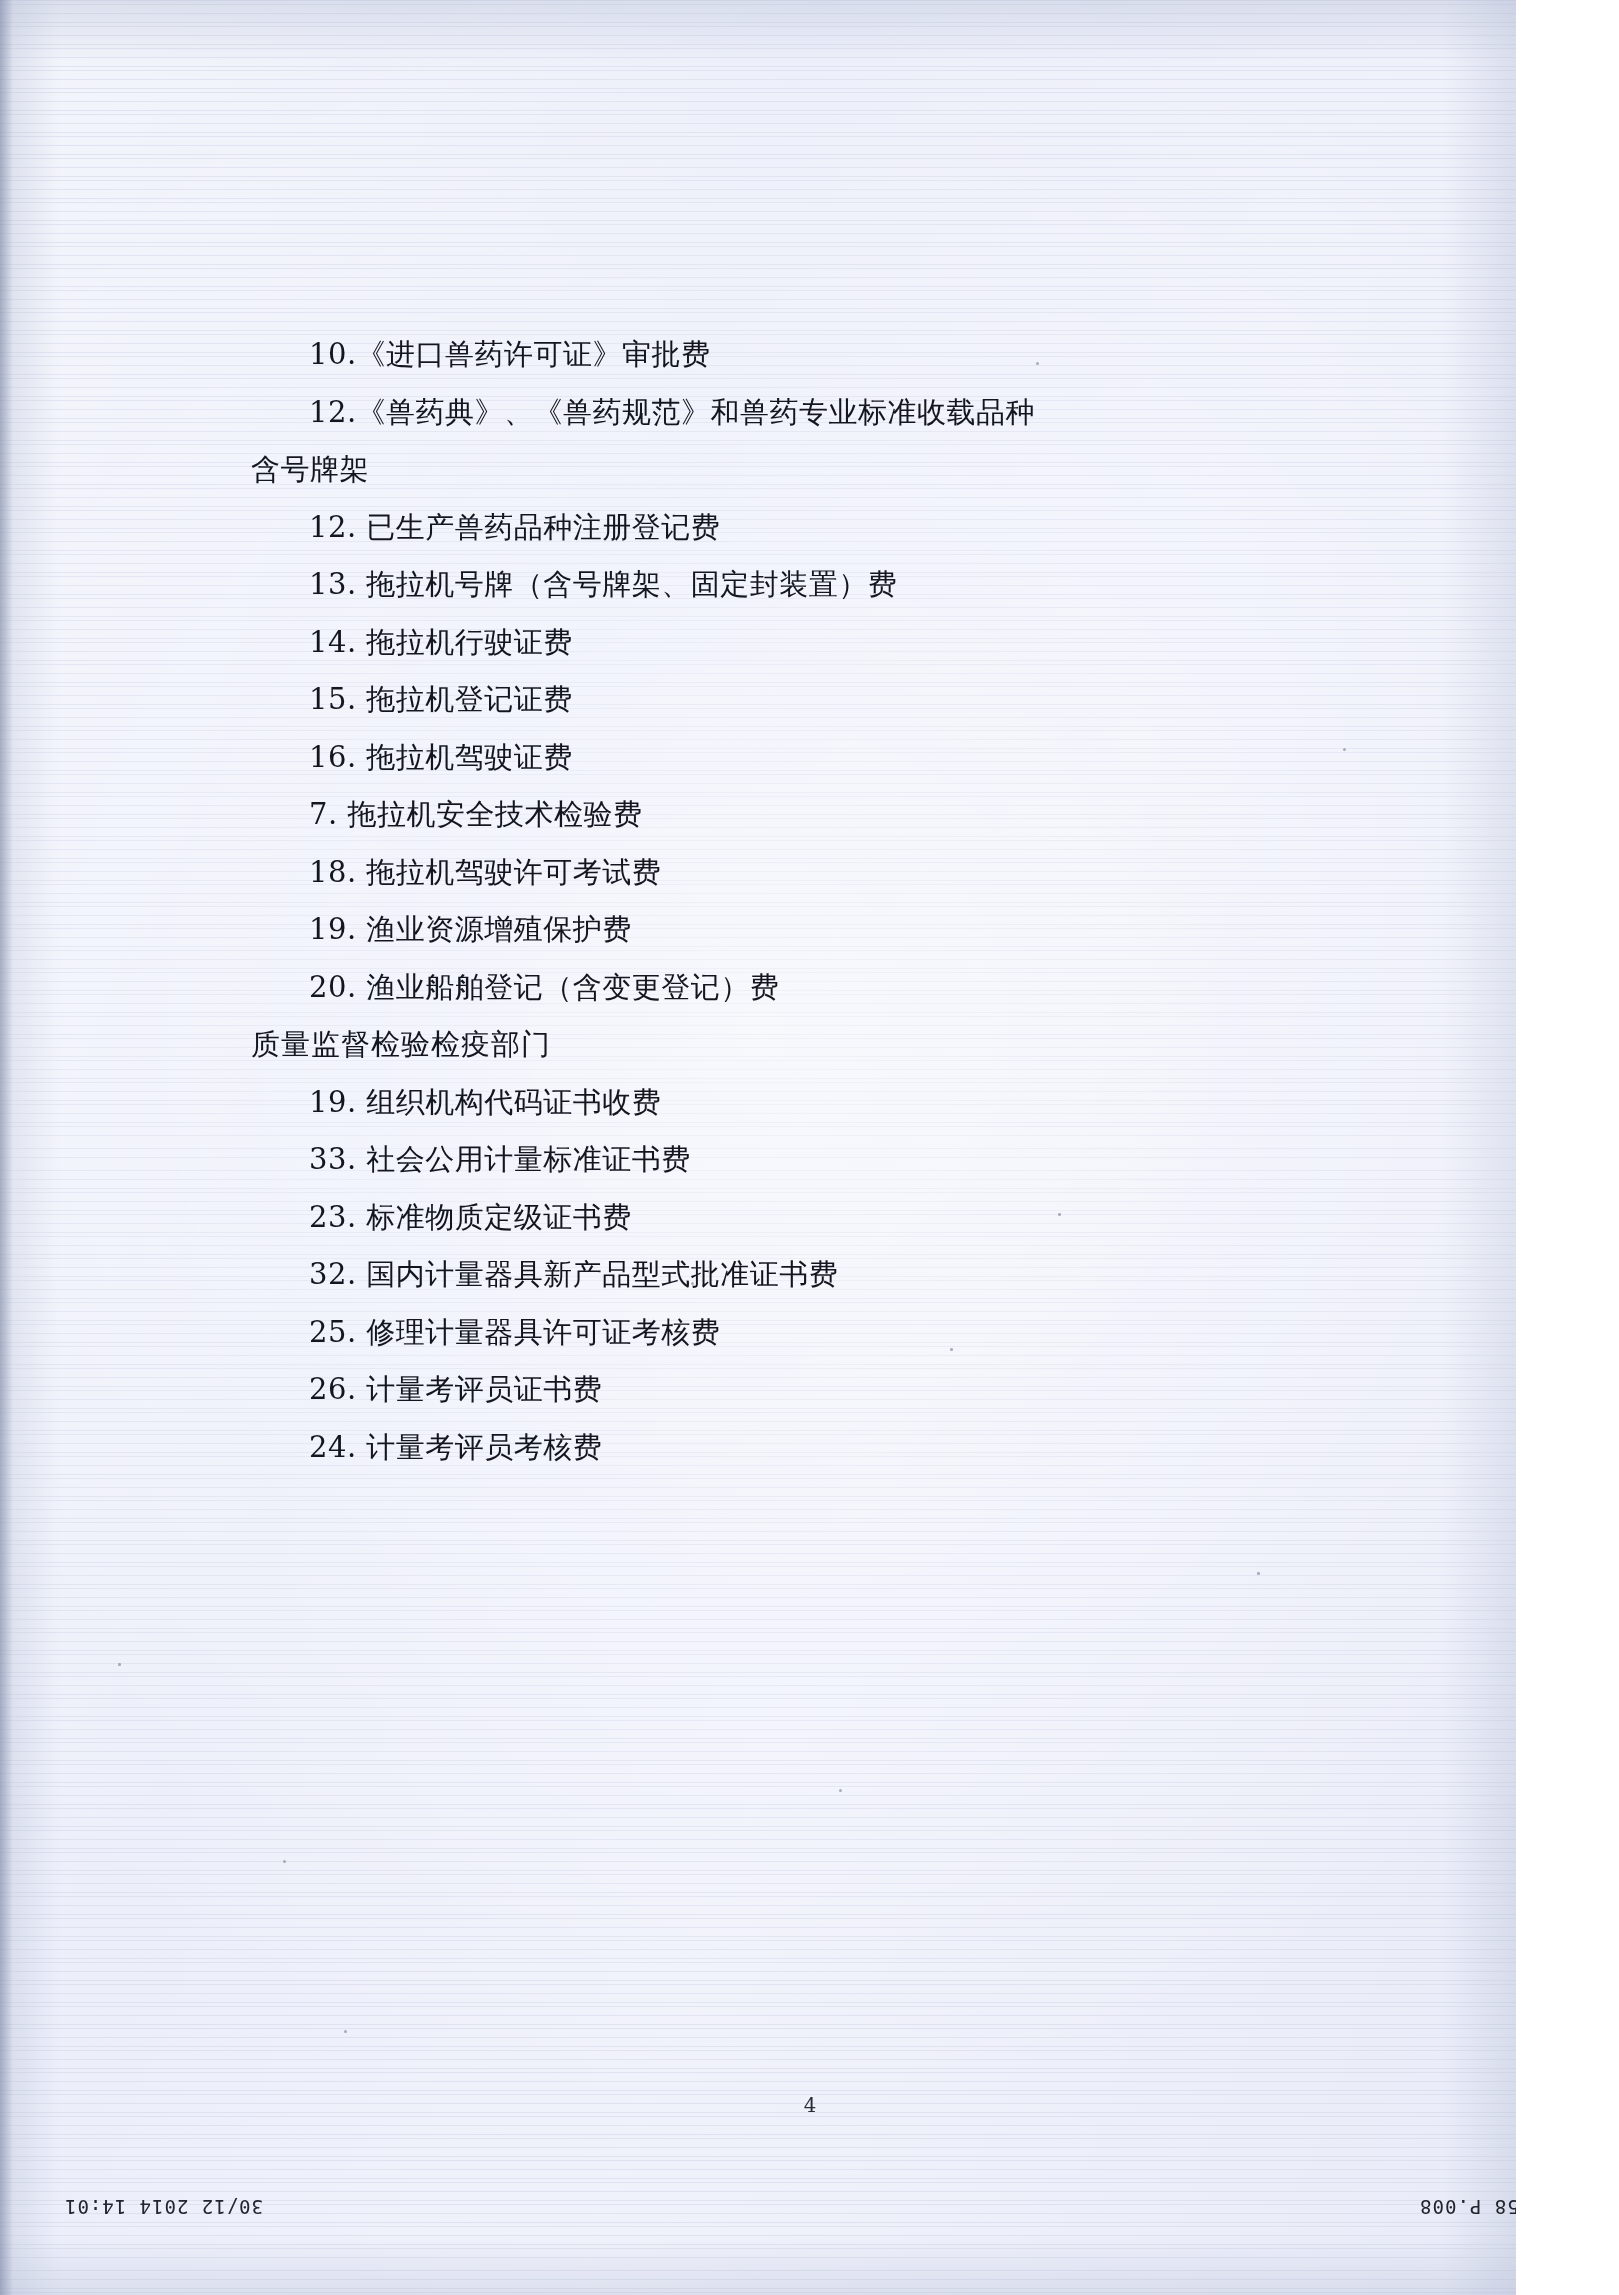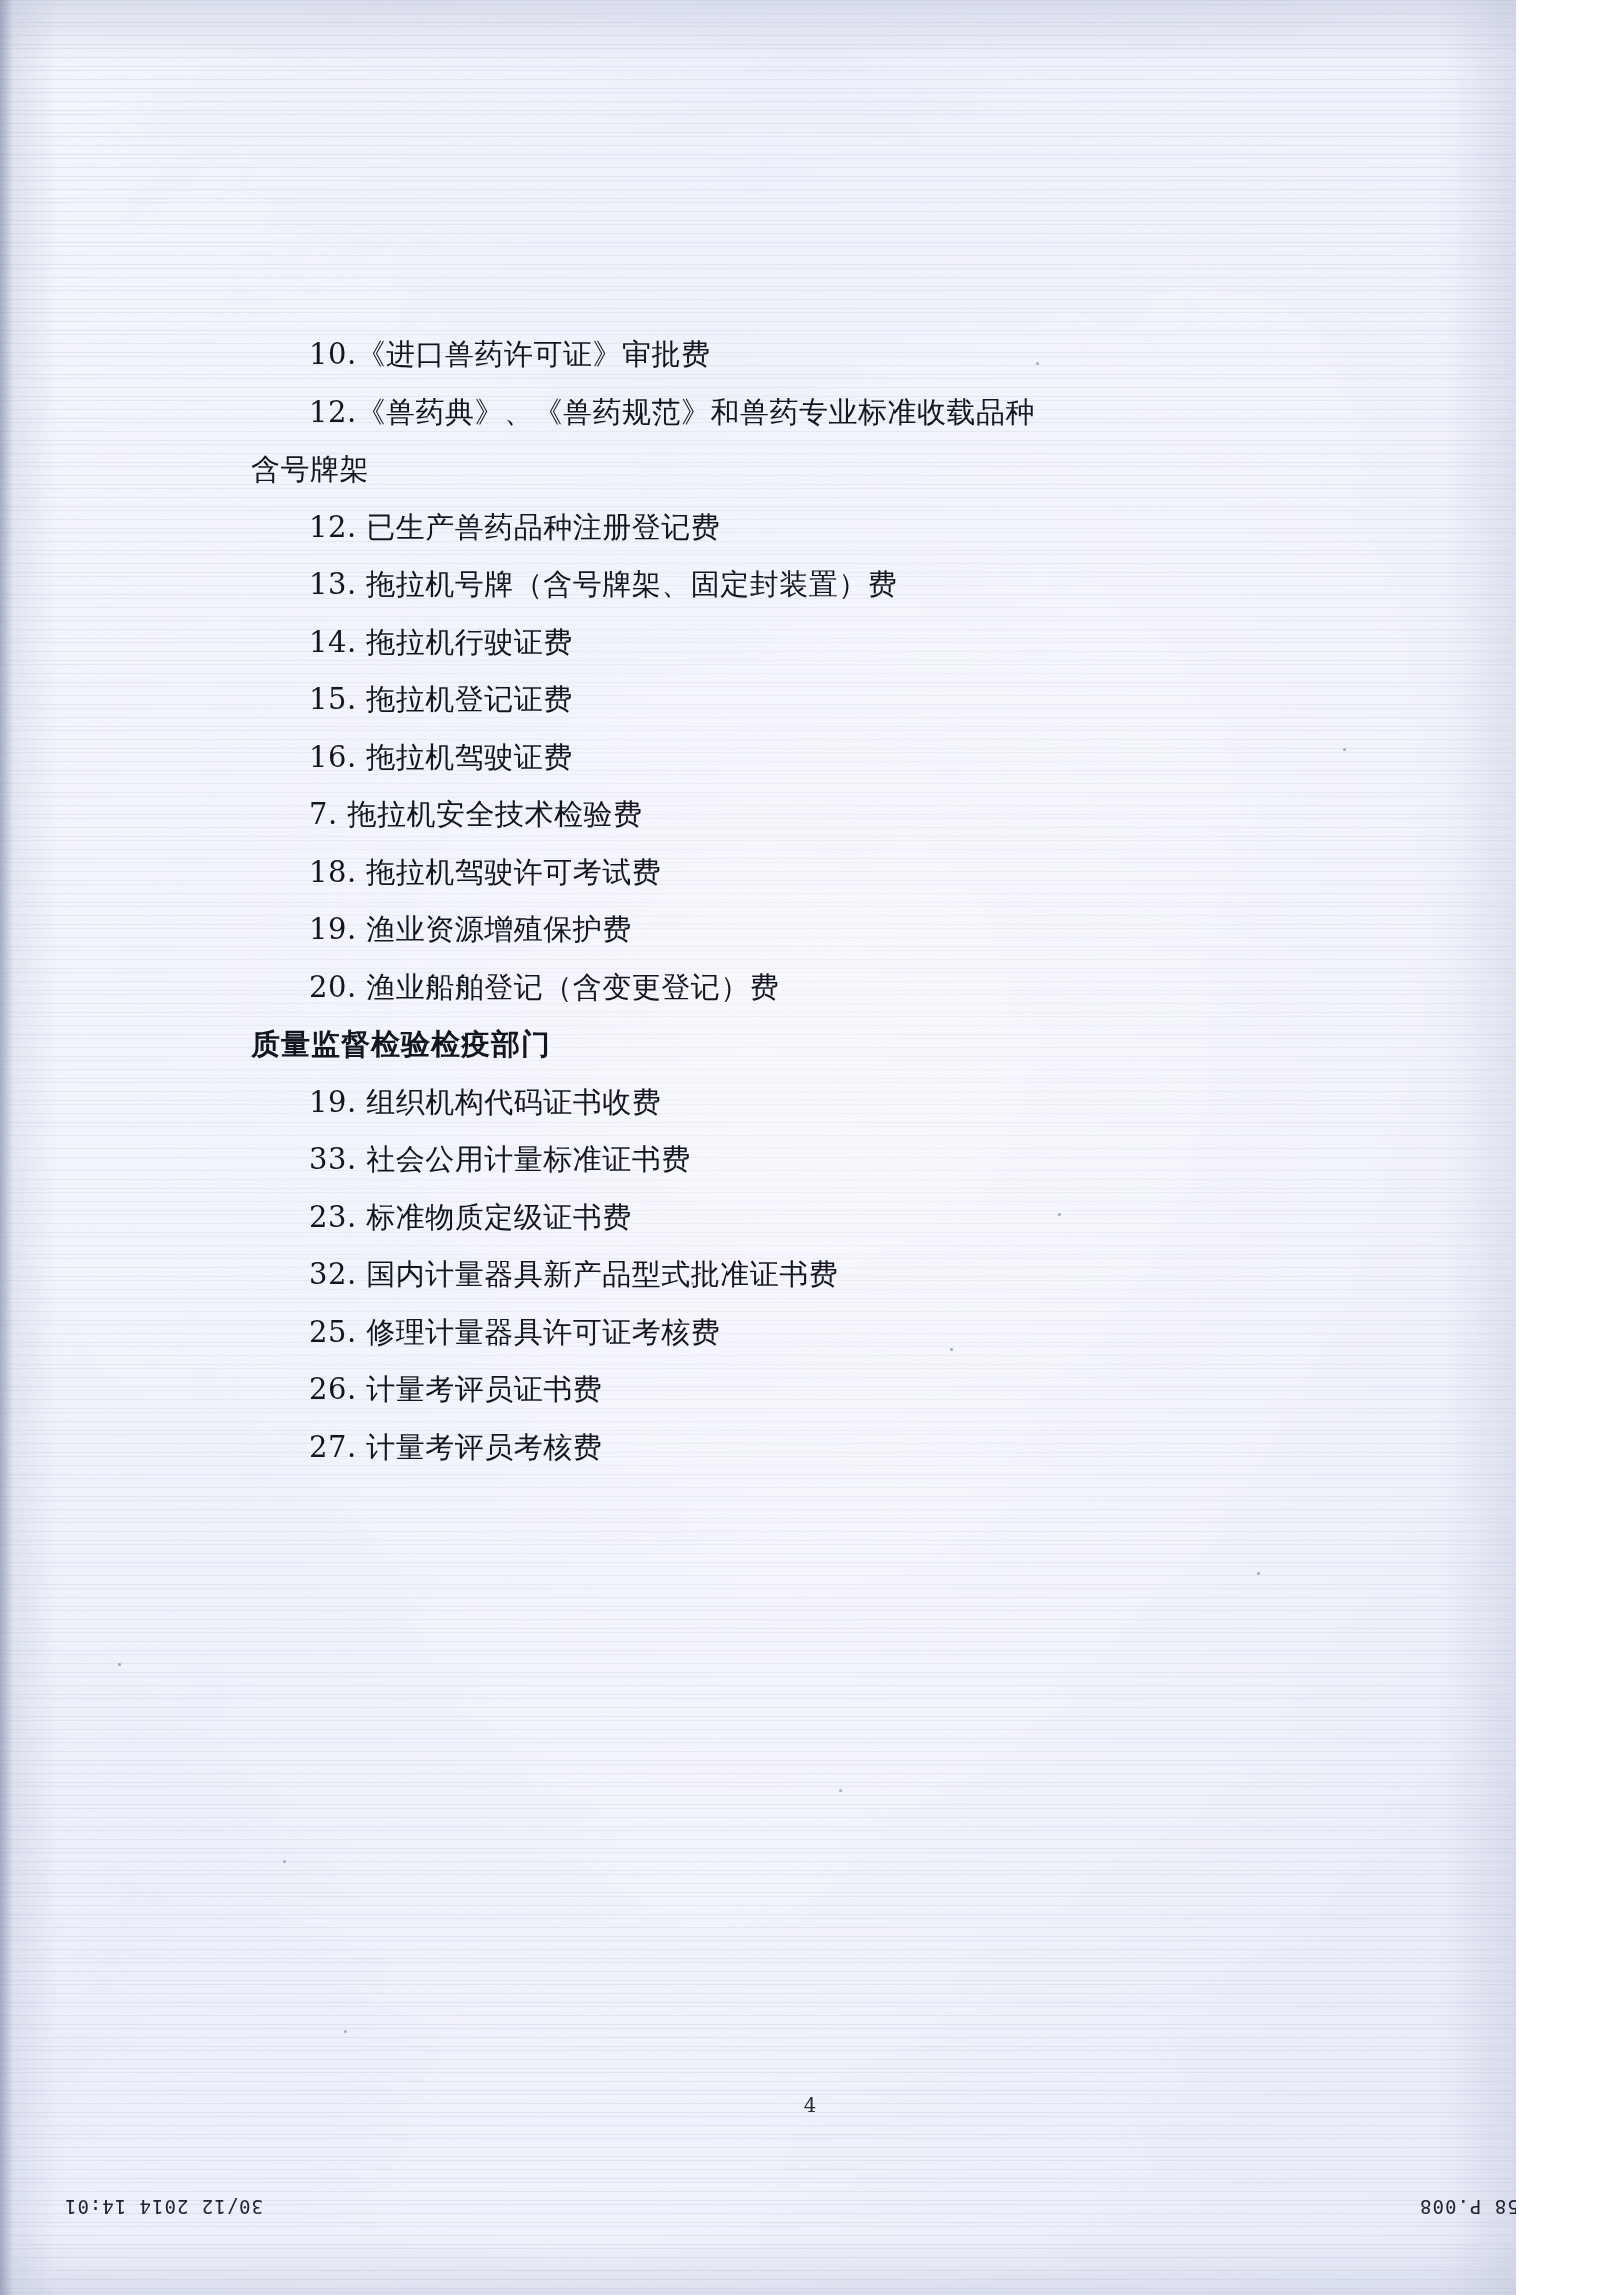--- a/index.html
+++ b/index.html
@@ -68,21 +68,21 @@
     white-space: pre;
     font-weight: 500;
   }
   .ln {
     margin-bottom: 28.5px;
     position: relative;
   }
   .indent-1 { padding-left: 58px; }
   .indent-0 { padding-left: 0px; }
   .heading {
-    font-weight: 700;
+    font-weight: 400;
     letter-spacing: 1px;
   }
   .page-number {
     position: absolute;
     left: 0;
     right: 0;
     top: 2094px;
     text-align: center;
     font-family: "DejaVu Serif", serif;
     font-size: 19.7px;
@@ -142,21 +142,21 @@
       <div class="line ln indent-1">18. 拖拉机驾驶许可考试费</div>
       <div class="line ln indent-1">19. 渔业资源增殖保护费</div>
       <div class="line ln indent-1">20. 渔业船舶登记（含变更登记）费</div>
       <div class="line ln indent-0 heading">质量监督检验检疫部门</div>
       <div class="line ln indent-1">19. 组织机构代码证书收费</div>
       <div class="line ln indent-1">33. 社会公用计量标准证书费</div>
       <div class="line ln indent-1">23. 标准物质定级证书费</div>
       <div class="line ln indent-1">32. 国内计量器具新产品型式批准证书费</div>
       <div class="line ln indent-1">25. 修理计量器具许可证考核费</div>
       <div class="line ln indent-1">26. 计量考评员证书费</div>
-      <div class="line ln indent-1">27. 计量考评员考核费</div>
+      <div class="line ln indent-1">24. 计量考评员考核费</div>
 
     </div>
 
     <div class="page-number">4</div>
 
     <div class="fax-strip">
       <span class="fax-left">#2858 P.008</span>
       <span class="fax-right">30/12 2014  14:01</span>
     </div>
 

